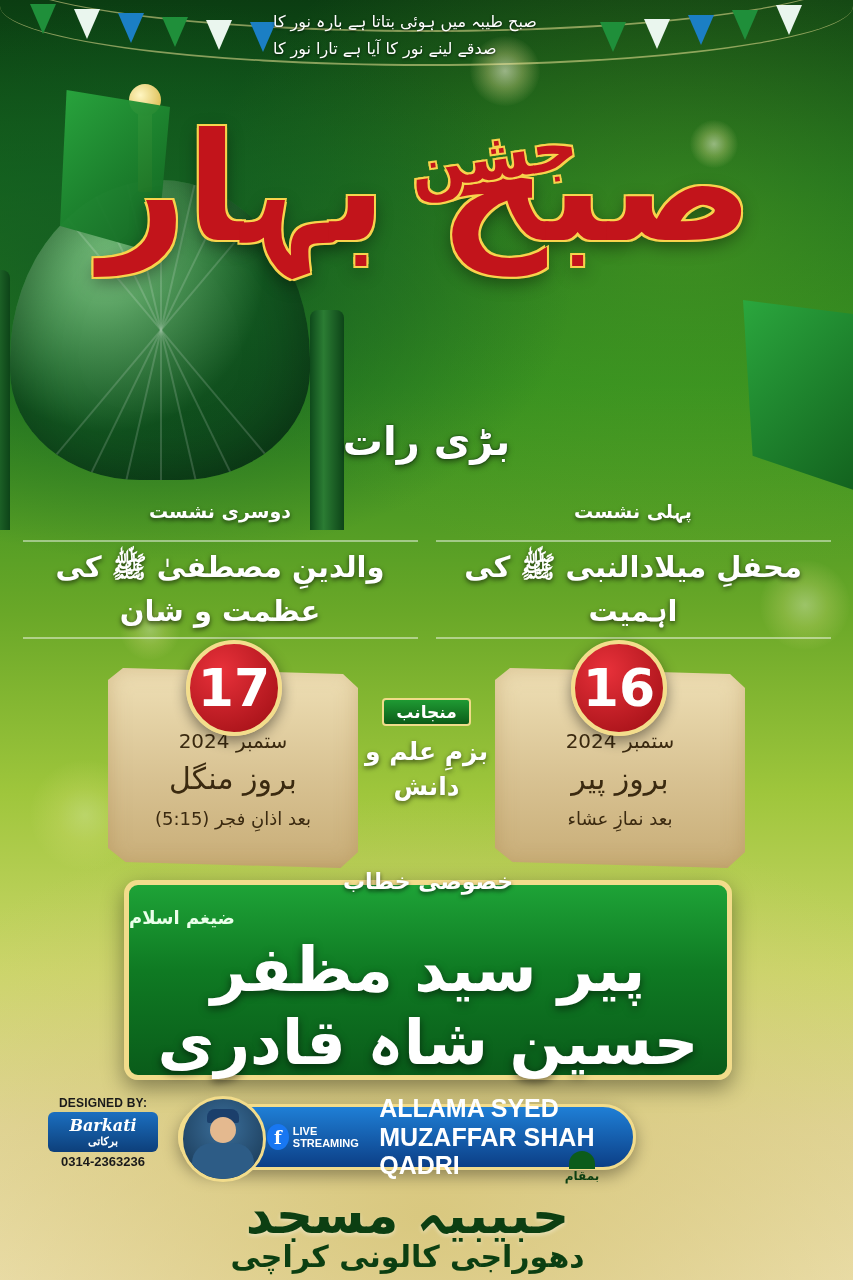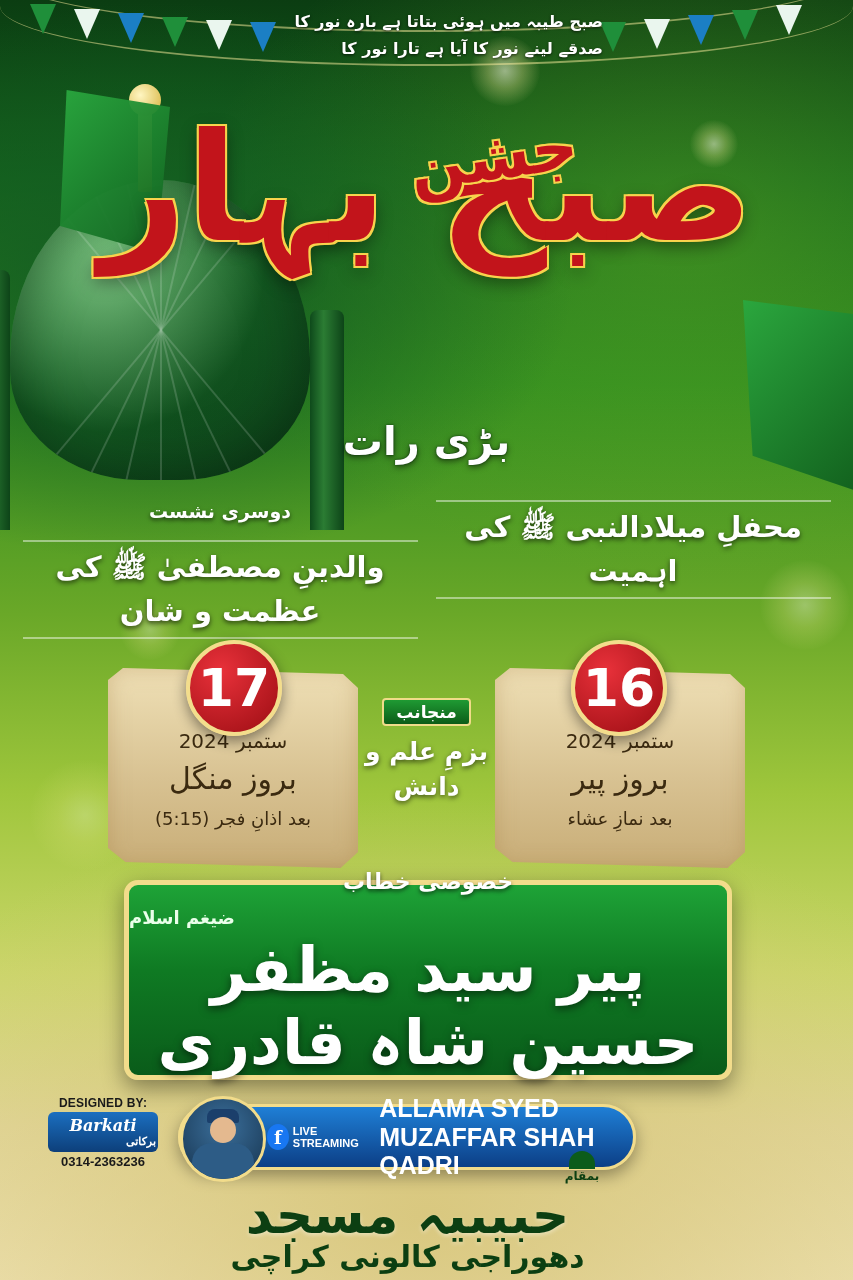--- a/index.html
+++ b/index.html
@@ -49,23 +49,23 @@
   .flag.w { border-top-color:#eaf6ee; }
   .flag.b { border-top-color:#1b7fc4; }
 
   
   .cloth { position:absolute; background:linear-gradient(135deg,#2aa83f,#0f5d1d); opacity:.95; }
   .cloth.r { right:-10px; top:300px; width:120px; height:190px; clip-path:polygon(0 0,100% 8%,92% 100%,8% 82%); }
   .cloth.l { left:60px; top:90px; width:110px; height:170px; clip-path:polygon(6% 0,100% 10%,88% 96%,0 80%); }
 
   
   .couplet {
-    position:absolute; right:250px; top:8px; width:330px; text-align:right;
+    position:absolute; right:250px; top:8px; width:330px; text-align:left;
     color:#fff; direction:rtl; line-height:1.7;
-    font-family:"DejaVu Sans", sans-serif; font-size:16px; font-weight:700;
+    font-family:"DejaVu Sans", sans-serif; font-size:16px; font-weight:400;
     text-shadow:0 1px 3px rgba(0,0,0,.7);
   }
 
   
   .title-main {
     position:absolute; left:0; top:110px; width:853px; text-align:center;
     direction:rtl; color:#c2141b;
     font-family:"DejaVu Sans", sans-serif;
     font-size:150px; font-weight:700; line-height:1.05;
     letter-spacing:-4px;
@@ -158,21 +158,21 @@
     text-shadow:0 3px 8px rgba(0,0,0,.55);
   }
 
   
   .designed { position:absolute; left:48px; top:1096px; width:110px; text-align:center; color:#1a1a1a; }
   .designed .d1 { font-size:12px; font-weight:700; letter-spacing:.2px; }
   .designed .card {
     margin-top:2px; background:linear-gradient(180deg,#1b6fc0,#0d3f7a); color:#fff; border-radius:6px;
     padding:4px 2px; font-family:"DejaVu Serif", serif; font-style:italic; font-size:16px; font-weight:700;
   }
-  .designed .card .ur { font-style:normal; font-size:11px; direction:rtl;text-align:right; }
+  .designed .card .ur { font-style:normal; font-size:11px; direction:rtl; }
   .designed .ph { font-size:13px; font-weight:700; margin-top:2px; }
 
   
   .livebar {
     position:absolute; left:178px; top:1104px; width:458px; height:66px;
     background:linear-gradient(180deg,#1f7fd6,#0c3f86); border:3px solid #f2dc8b; border-radius:34px;
     display:flex; align-items:center; box-shadow:0 6px 16px rgba(0,0,0,.35);
   }
   .livebar .fb {
     width:26px; height:26px; border-radius:50%; background:#1877f2; color:#fff;
@@ -253,20 +253,21 @@
     <div>صبح طیبہ میں ہوئی بتاتا ہے بارہ نور کا</div>
     <div>صدقے لینے نور کا آیا ہے تارا نور کا</div>
   </div>
 
   <div class="title-main">صبح بہار</div>
   <div class="title-jashn">جشن</div>
   <div class="title-badi">بڑی رات</div>
 
   <div class="sessions">
     <div class="session">
+      <div class="small">پہلی نشست</div>
       <div class="band">محفلِ میلادالنبی ﷺ کی اہمیت</div>
     </div>
     <div class="session">
       <div class="small">دوسری نشست</div>
       <div class="band">والدینِ مصطفیٰ ﷺ کی عظمت و شان</div>
     </div>
   </div>
 
   <div class="scrolls">
 

